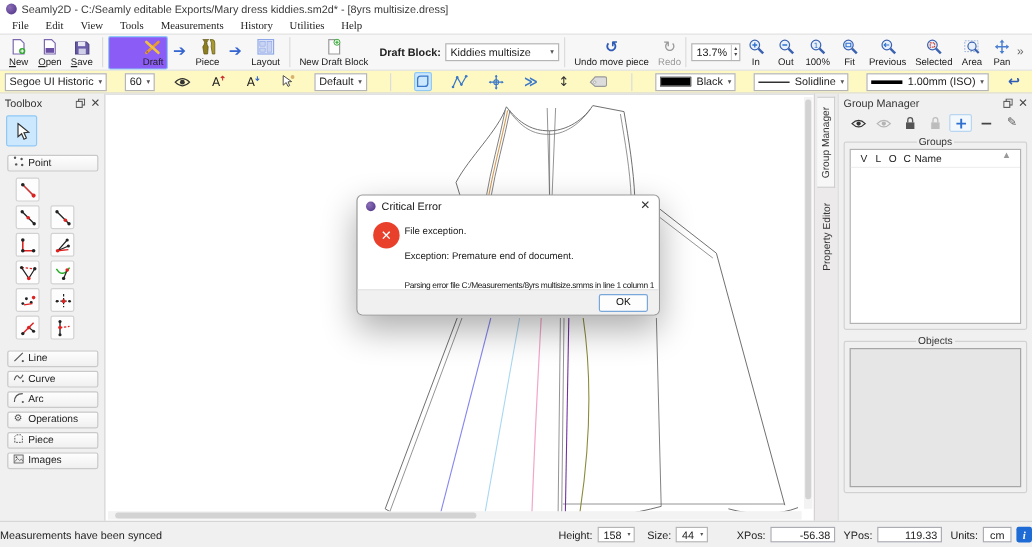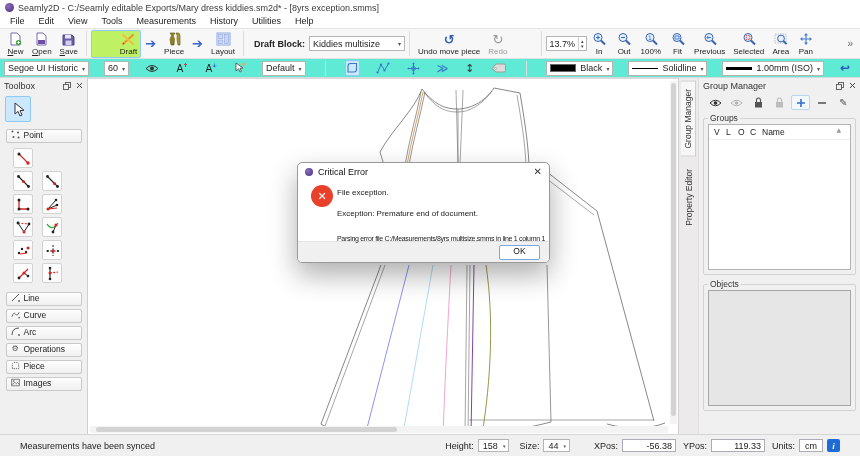--- a/index.html
+++ b/index.html
@@ -9,44 +9,44 @@
     font-family:"Liberation Sans","DejaVu Sans",sans-serif;
     background:#f0f0f0; color:#222;
   }
   .icofont { font-family:"DejaVu Sans",sans-serif; }
 
   
   .titlebar { height:15px; background:#ffffff; display:flex; align-items:center; gap:4px; padding:0 5px; font-size:9px; color:#3a3a3a; }
   .applogo { width:9px; height:9px; border-radius:50%; background:radial-gradient(circle at 35% 35%, #8b6fb8, #4b2e83); flex:0 0 auto; }
 
   
-  .menubar { height:13px; background:#ffffff; display:flex; align-items:flex-start; font-size:9px; color:#222; padding-left:3px; }
+  .menubar { height:13px; background:#ffffff; display:flex; align-items:flex-start; font-size:9px; color:#222; padding-left:3px;font-family:Liberation Serif, serif; }
   .menu-item { padding:0 7px; line-height:13px; }
 
   
   .toolbar1 { height:31px; background:#f7f7f7; border-top:1px solid #e4e4e4; border-bottom:1px solid #e0e0e0; display:flex; align-items:center; padding:0 3px; }
   .tbtn { display:flex; flex-direction:column; align-items:center; justify-content:center; height:28px; min-width:25px; padding:0 3px; font-size:8px; color:#222; border:1px solid transparent; border-radius:2px; }
   .tbtn .ic { height:15px; display:flex; align-items:center; justify-content:center; }
-  .tbtn.hl { background:#bef264; border-color:#90c8f6;padding-left:28px; }
+  .tbtn.hl { background:#8b5cf6; border-color:#90c8f6;padding-left:28px; }
   .tlabel { display:block; line-height:9px; white-space:nowrap; }
   .accel::first-letter { text-decoration:underline; }
   .sep { width:1px; height:25px; background:#dcdcdc; margin:0 4px; flex:0 0 auto; }
   .flowarrow { font-size:13px; color:#3465d0; padding:0 4px; font-weight:bold; }
   .ddlabel { font-size:9px; font-weight:bold; color:#222; margin:0 4px 0 6px; white-space:nowrap; }
   .combo { background:#fff; border:1px solid #b5b5b5; height:15px; display:flex; align-items:center; padding:0 3px; gap:4px; font-size:9px; color:#222; white-space:nowrap; }
   .combo .chev { margin-left:auto; font-size:6px; color:#555; }
   .grayed { color:#9a9a9a; }
   .spinbox { background:#fff; border:1px solid #b5b5b5; height:15px; display:flex; align-items:center; font-size:9px; }
   .spinbox .val { padding:0 3px; }
   .spin-arrows { display:flex; flex-direction:column; border-left:1px solid #cfcfcf; height:100%; justify-content:center; }
   .spin-arrows span { font-size:5px; line-height:5px; color:#444; padding:0 2px; }
   .overflow-chip { margin-left:auto; font-size:10px; color:#666; padding-right:4px; }
 
   
-  .toolbar2 { height:19px; background:#5eead4; border-bottom:1px solid #d8d8d8; display:flex; align-items:center; padding:0 4px; gap:15px; font-size:9px; }
+  .toolbar2 { height:19px; background:#fef9c3; border-bottom:1px solid #d8d8d8; display:flex; align-items:center; padding:0 4px; gap:15px; font-size:9px; }
   .itbtn { width:19px; height:16px; display:flex; align-items:center; justify-content:center; border:1px solid transparent; border-radius:2px; }
   .itbtn.hl { background:#cce8ff; border-color:#90c8f6; }
   .swatch { width:26px; height:8px; background:#000; border:1px solid #666; }
   .linesample { width:26px; height:0; border-top:1px solid #000; }
   .lineweight { width:26px; height:3px; background:#000; }
 
   
   .main { position:absolute; top:78px; left:0; right:0; bottom:22px; display:flex; }
 
   
@@ -68,30 +68,30 @@
 
   
   .rightpanel { width:182px; display:flex; flex:0 0 auto; }
   .vtabs { width:20px; background:#eceaea; border-left:1px solid #cfcfcf; display:flex; flex-direction:column; align-items:center; padding-top:3px; gap:5px; }
   .vtab { writing-mode:vertical-rl; transform:rotate(180deg); font-size:8.5px; color:#333; padding:7px 2px; white-space:nowrap; }
   .vtab.active { background:#f7f7f7; border:1px solid #cfcfcf; border-right:none; }
   .gm { flex:1; background:#f0f0f0; border-left:1px solid #dddddd; display:flex; flex-direction:column; }
   .gm-toolbar { height:19px; display:flex; align-items:center; justify-content:space-between; padding:1px 7px; }
   .gmbtn { width:19px; height:15px; display:flex; align-items:center; justify-content:center; border:1px solid transparent; border-radius:2px; }
   .gmbtn.framed { border-color:#b9d5f0; background:#f3f8fd; }
-  fieldset.groupbox { border:1px solid #d2d2d2; border-radius:2px; margin:1px 4px 3px; padding:1px 4px 4px; }
+  fieldset.groupbox { border:1px solid #d2d2d2; border-radius:2px; margin:1px 4px 3px; padding:1px 4px 4px;text-align:center; }
   fieldset.groupbox legend { font-size:8.5px; color:#333; padding:0 2px; }
   .groups-list { height:146px; background:#fff; border:1px solid #b2b2b2; font-size:8.5px; position:relative; }
   .cols { display:flex; padding:2px 2px 2px 5px; border-bottom:1px solid #efefef; color:#222; }
   .cols span.c { width:12px; }
   .scroll-caret { position:absolute; right:9px; top:1px; font-size:6px; color:#999; }
   .objects-list { height:116px; background:#e6e6e6; border:1px solid #a6a6a6; }
 
   
-  .statusbar { position:absolute; left:0; right:0; bottom:0; height:22px; background:#f0f0f0; border-top:1px solid #d6d6d6; display:flex; align-items:center; font-size:9px; color:#222; padding:0 20px; gap:4px; }
+  .statusbar { position:absolute; left:0; right:0; bottom:0; height:22px; background:#f0f0f0; border-top:1px solid #d6d6d6; display:flex; align-items:center; font-size:9px; color:#222; padding:0 0; gap:4px; }
   .sb-label { white-space:nowrap; }
   .mini-combo { background:#fff; border:1px solid #b5b5b5; height:13px; display:flex; align-items:center; gap:5px; padding:0 3px 0 4px; font-size:9px;justify-content:flex-end; }
   .mini-combo .chev { font-size:5px; color:#555; }
   .sunken { background:#fff; border:1px solid #abadb3; height:13px; display:flex; align-items:center; justify-content:flex-end; padding:0 3px; font-size:9px; }
   .info-ic { width:13px; height:13px; background:#1e6bd6; border-radius:2px; color:#fff; font-size:9px; font-weight:bold; display:flex; align-items:center; justify-content:center; font-family:"Liberation Serif",serif; font-style:italic; }
 
   
   .dialog { position:absolute; left:297px; top:162px; width:253px; height:101px; background:#fff; border:1px solid #999; border-radius:5px; box-shadow:0 12px 28px rgba(0,0,0,.32); z-index:20; overflow:hidden; display:flex; flex-direction:column; }
   .dlg-title { height:17px; display:flex; align-items:center; gap:5px; padding:0 7px; font-size:9px; color:#111; flex:0 0 auto; }
   .dlg-close { margin-left:auto; font-size:10px; color:#333; line-height:10px; }
@@ -103,21 +103,21 @@
   .dlg-footer { height:21px; background:#f0f0f0; border-top:1px solid #e3e3e3; display:flex; align-items:center; justify-content:flex-end; padding:0 9px; flex:0 0 auto; }
   .ok-btn { width:41px; height:15px; background:#fdfdfd; border:1px solid #79a7d9; border-radius:2px; font-size:8.5px; color:#111; display:flex; align-items:flex-start; justify-content:center; }
 </style>
 </head>
 <body>
 
 <div id="app">
 
   <div class="titlebar">
     <span class="applogo"></span>
-    <span>Seamly2D - C:/Seamly editable Exports/Mary dress kiddies.sm2d* - [8yrs exception.smms]</span>
+    <span>Seamly2D - C:/Seamly editable Exports/Mary dress kiddies.sm2d* - [8yrs multisize.dress]</span>
   </div>
 
   <div class="menubar">
     <span class="menu-item">File</span>
     <span class="menu-item">Edit</span>
     <span class="menu-item">View</span>
     <span class="menu-item">Tools</span>
     <span class="menu-item">Measurements</span>
     <span class="menu-item">History</span>
     <span class="menu-item">Utilities</span>
@@ -185,20 +185,30 @@
             <rect x="2.5" y="2.5" width="4.5" height="4" fill="#c9d4f2" stroke="#8ea7e6" stroke-width="0.6"></rect>
             <rect x="8.5" y="2.5" width="4" height="9" fill="#c9d4f2" stroke="#8ea7e6" stroke-width="0.6"></rect>
             <rect x="2.5" y="8" width="4.5" height="3.5" fill="#c9d4f2" stroke="#8ea7e6" stroke-width="0.6"></rect>
           </svg>
       </span>
       <span class="tlabel">Layout</span>
     </div>
 
     <div class="sep"></div>
 
+    <div class="tbtn">
+      <span class="ic">
+        <svg width="14" height="14" viewBox="0 0 14 14">
+            <path d="M3 1 h6 l3 3 v9 h-9 z" fill="#fdfdfd" stroke="#9a9a9a"></path>
+            <circle cx="9.8" cy="3.2" r="2.5" fill="#fff" stroke="#35a835" stroke-width="0.8"></circle>
+            <path d="M9.8 1.8 v2.8 M8.4 3.2 h2.8" stroke="#35a835" stroke-width="0.9"></path>
+          </svg>
+      </span>
+      <span class="tlabel">New Draft Block</span>
+    </div>
 
     <span class="ddlabel">Draft Block:</span>
     <div class="combo" style="width:96px;">
       <span>Kiddies multisize</span>
       <span class="chev icofont">▾</span>
     </div>
 
     <div class="sep"></div>
 
     <div class="tbtn" style="min-width:70px;">

